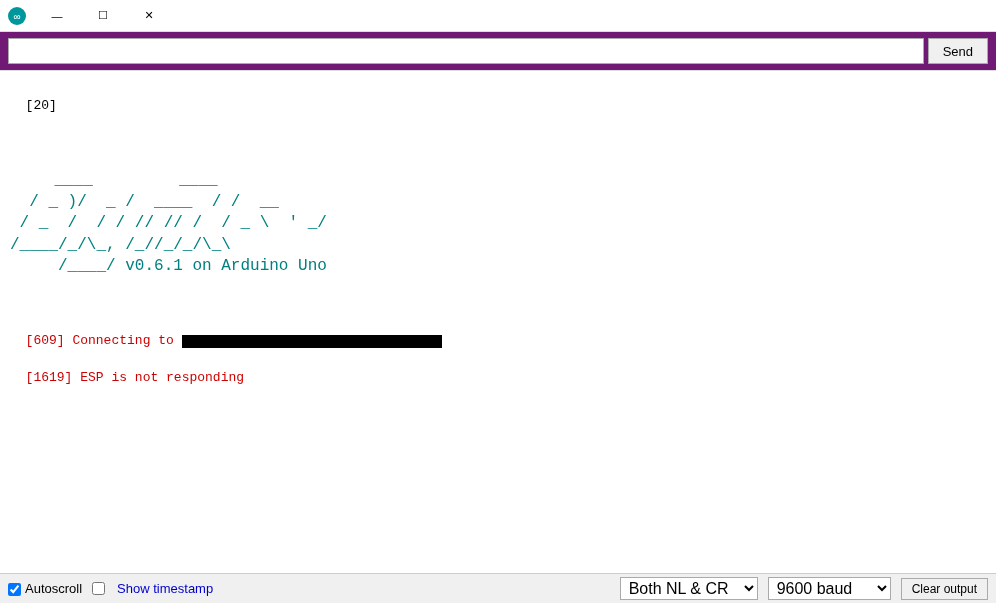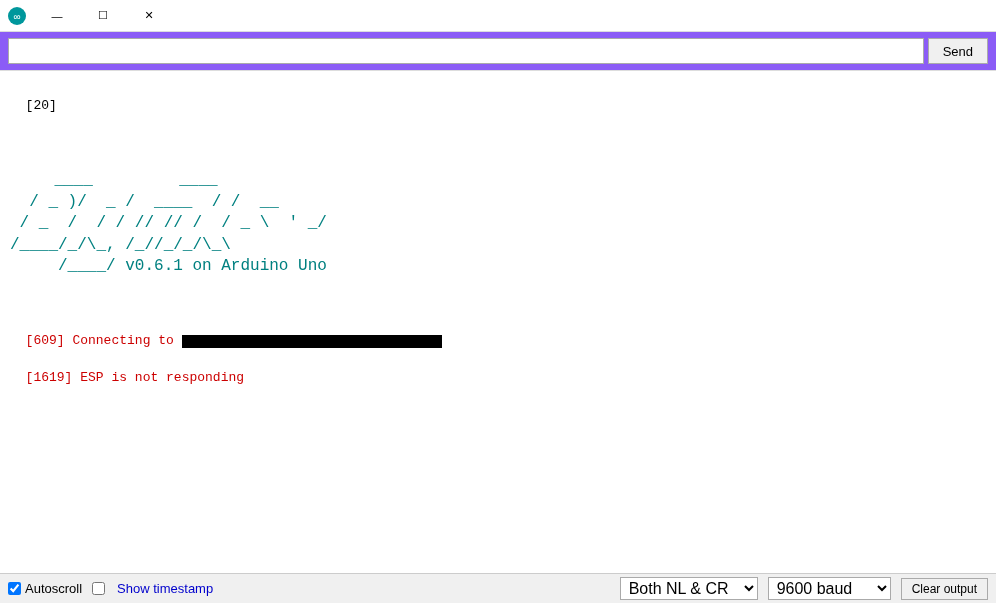--- a/index.html
+++ b/index.html
@@ -57,21 +57,21 @@
       font-size: 11px;
       border: none;
       background: transparent;
     }
 
     
     .input-row {
       display: flex;
       align-items: center;
       padding: 6px 8px;
-      background: #8b5cf6;
+      background: #701a75;
       border-bottom: 1px solid #ddd;
       flex-shrink: 0;
       gap: 4px;
     }
 
     .serial-input {
       flex: 1;
       height: 26px;
       border: 1px solid #aaa;
       padding: 2px 4px;
@@ -131,21 +131,21 @@
       border-top: 1px solid #ccc;
       display: flex;
       align-items: center;
       padding: 0 8px;
       flex-shrink: 0;
       gap: 10px;
     }
 
     .autoscroll-check {
       display: flex;
-      align-items: center;
+      align-items: flex-end;
       gap: 4px;
       cursor: pointer;
     }
 
     .autoscroll-check input[type="checkbox"] {
       cursor: pointer;
     }
 
     .show-timestamp-check {
       display: flex;

